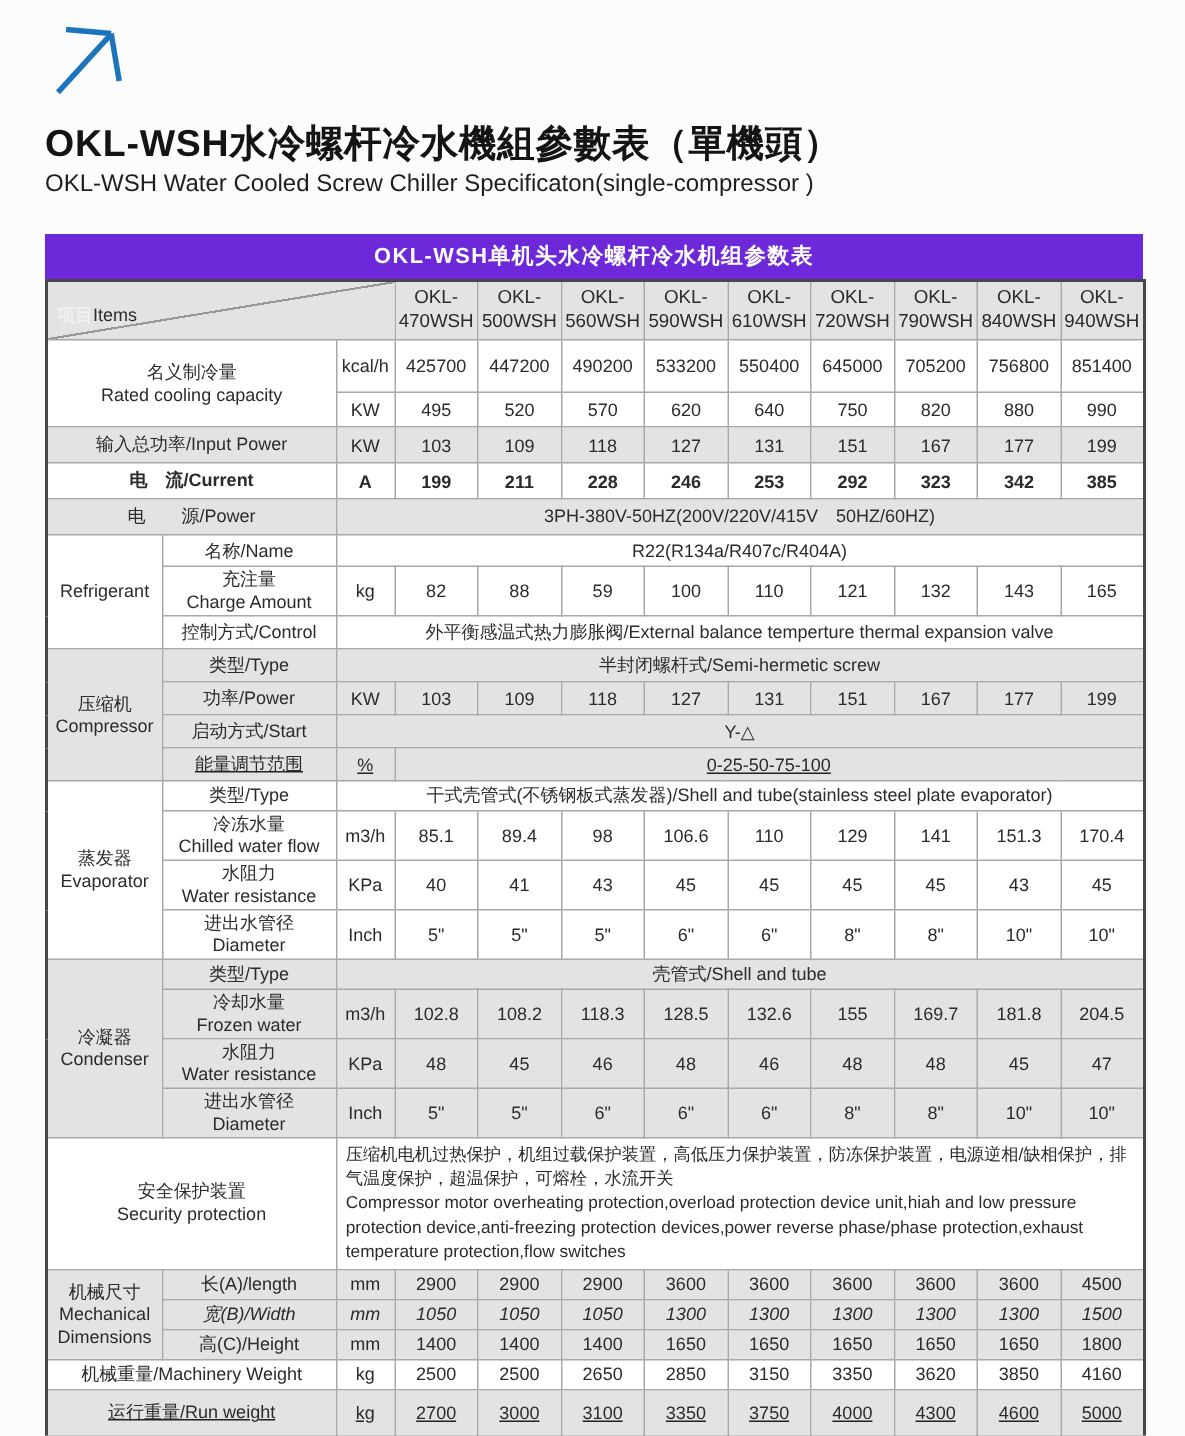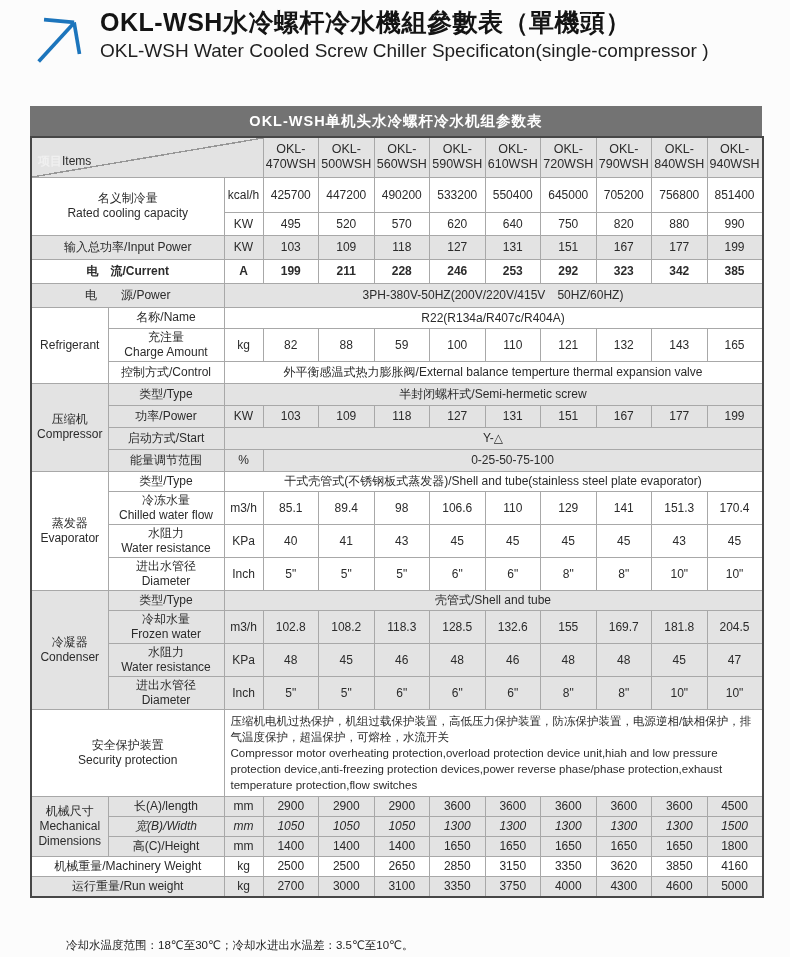--- a/index.html
+++ b/index.html
@@ -4,29 +4,29 @@
 <style>
   html,body { margin:0; padding:0; }
   body {
     width:790px; height:957px; background:#fcfcfc;
     font-family:"Liberation Sans","DejaVu Sans",sans-serif;
     color:#222; -webkit-font-smoothing:antialiased;
   }
   .page { padding:8px 28px 0 30px; }
 
   
-  .hdr { display:flex; align-items:flex-start; gap:14px; }
+  .hdr { display:flex; align-items:flex-start; gap:14px;flex-direction:column; }
   .hdr .arrow { width:56px; height:58px; flex:0 0 auto; margin-top:2px; }
   .titles .zh { font-size:25px; font-weight:bold; color:#141414; letter-spacing:.5px; line-height:1.15; }
-  .titles .en { font-size:19px; color:#1e1e1e; margin-top:3px; }
+  .titles .en { font-size:16px; color:#1e1e1e; margin-top:3px; }
 
   
   .banner {
-    margin-top:38px; width:732px; height:30px; line-height:30px;
-    background:#737373; color:#fff; text-align:center;
+    margin-top:24px; width:732px; height:30px; line-height:30px;
+    background:#6d28d9; color:#fff; text-align:center;
     font-size:14.5px; font-weight:bold; letter-spacing:1px;
   }
 
   
   table.spec { border-collapse:collapse; width:732px; table-layout:fixed; border:2px solid #474747; }
   table.spec td {
     border:1px solid #a8a8a8; text-align:center; vertical-align:middle;
     font-size:12px; color:#2b2b2b; padding:1px 2px; overflow:hidden;
   }
   tr.bg-gray  td { background:#e3e3e3; }
@@ -243,21 +243,21 @@
           <td class="value-cell">131</td>
           <td class="value-cell">151</td>
           <td class="value-cell">167</td>
           <td class="value-cell">177</td>
           <td class="value-cell">199</td>
         </tr>
         <tr class="bg-gray" style="height: 22px;">
           <td class="label-cell">启动方式/Start</td>
           <td class="span-cell" colspan="10">Y-△</td>
         </tr>
-        <tr class="bg-gray" style="height: 22px;">
+        <tr class="bg-gray" style="height: 22px; text-decoration: underline;">
           <td class="label-cell">能量调节范围</td>
           <td class="unit-cell">%</td>
           <td class="span-cell" colspan="9">0-25-50-75-100</td>
         </tr>
         <tr class="bg-white block-top" style="height: 20px;">
           <td class="section-cell" rowspan="4">
             <div>蒸发器</div>
             <div>Evaporator</div>
           </td>
           <td class="label-cell">类型/Type</td>
@@ -426,21 +426,21 @@
           <td class="value-cell">2500</td>
           <td class="value-cell">2500</td>
           <td class="value-cell">2650</td>
           <td class="value-cell">2850</td>
           <td class="value-cell">3150</td>
           <td class="value-cell">3350</td>
           <td class="value-cell">3620</td>
           <td class="value-cell">3850</td>
           <td class="value-cell">4160</td>
         </tr>
-        <tr class="bg-gray block-top" style="height: 20px;">
+        <tr class="bg-gray block-top" style="height: 32px; text-decoration: underline;">
           <td class="label-cell" colspan="2">运行重量/Run weight</td>
           <td class="unit-cell">kg</td>
           <td class="value-cell">2700</td>
           <td class="value-cell">3000</td>
           <td class="value-cell">3100</td>
           <td class="value-cell">3350</td>
           <td class="value-cell">3750</td>
           <td class="value-cell">4000</td>
           <td class="value-cell">4300</td>
           <td class="value-cell">4600</td>

